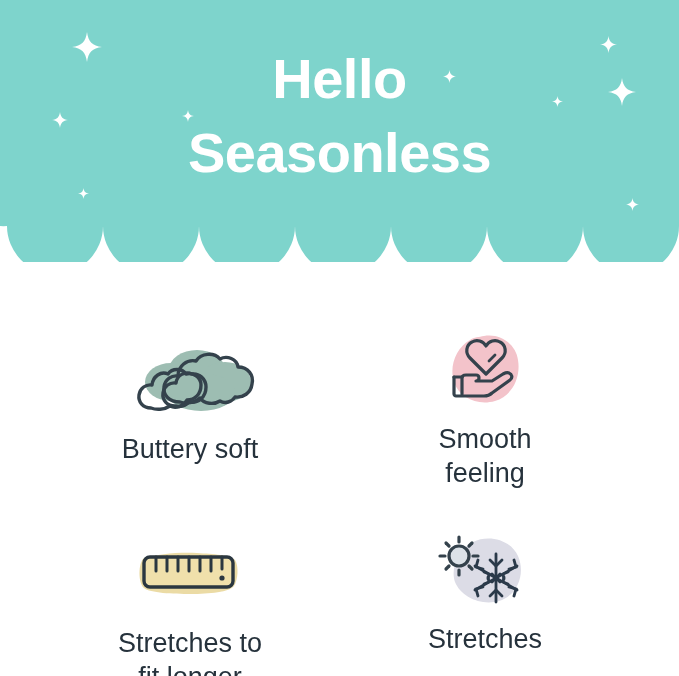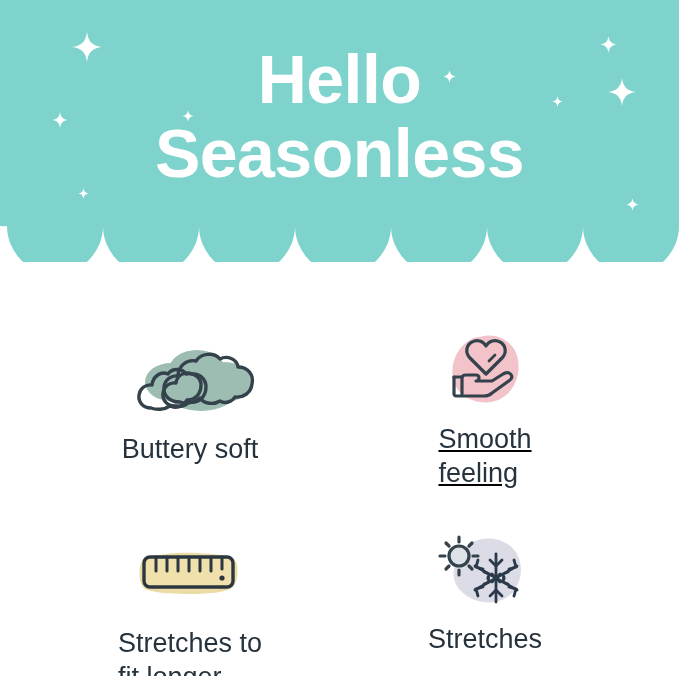--- a/index.html
+++ b/index.html
@@ -43,21 +43,21 @@
     justify-content: center;
     padding-top: 6px;
     box-sizing: border-box;
     z-index: 3;
     pointer-events: none;
   }
   .title-line {
     color: #ffffff;
     font-family: "Liberation Sans", sans-serif;
     font-weight: bold;
-    font-size: 68px;
+    font-size: 56px;
     line-height: 74px;
     letter-spacing: -0.5px;
     text-align: center;
     white-space: nowrap;
   }
 
   .sparkle {
     position: absolute;
     z-index: 2;
   }
@@ -83,27 +83,27 @@
     align-items: center;
     justify-content: center;
   }
   .feature-label {
     margin-top: 12px;
     color: #26323c;
     font-family: "Liberation Sans", sans-serif;
     font-weight: normal;
     font-size: 27px;
     line-height: 34px;
-    text-align: left;
+    text-align: center;
     white-space: pre-line;
   }
 
   
   #feature-0 { left: 45px;  top: 78px; }
-  #feature-1 { left: 340px; top: 68px; text-decoration: underline; }
+  #feature-1 { left: 340px; top: 68px; }
   #feature-2 { left: 45px;  top: 272px; }
   #feature-3 { left: 340px; top: 268px; }
 </style>
 </head>
 <body>
 
 <div id="banner">
 
   <svg id="banner-bg" width="679" height="262" viewBox="0 0 679 262" xmlns="http://www.w3.org/2000/svg">
 

